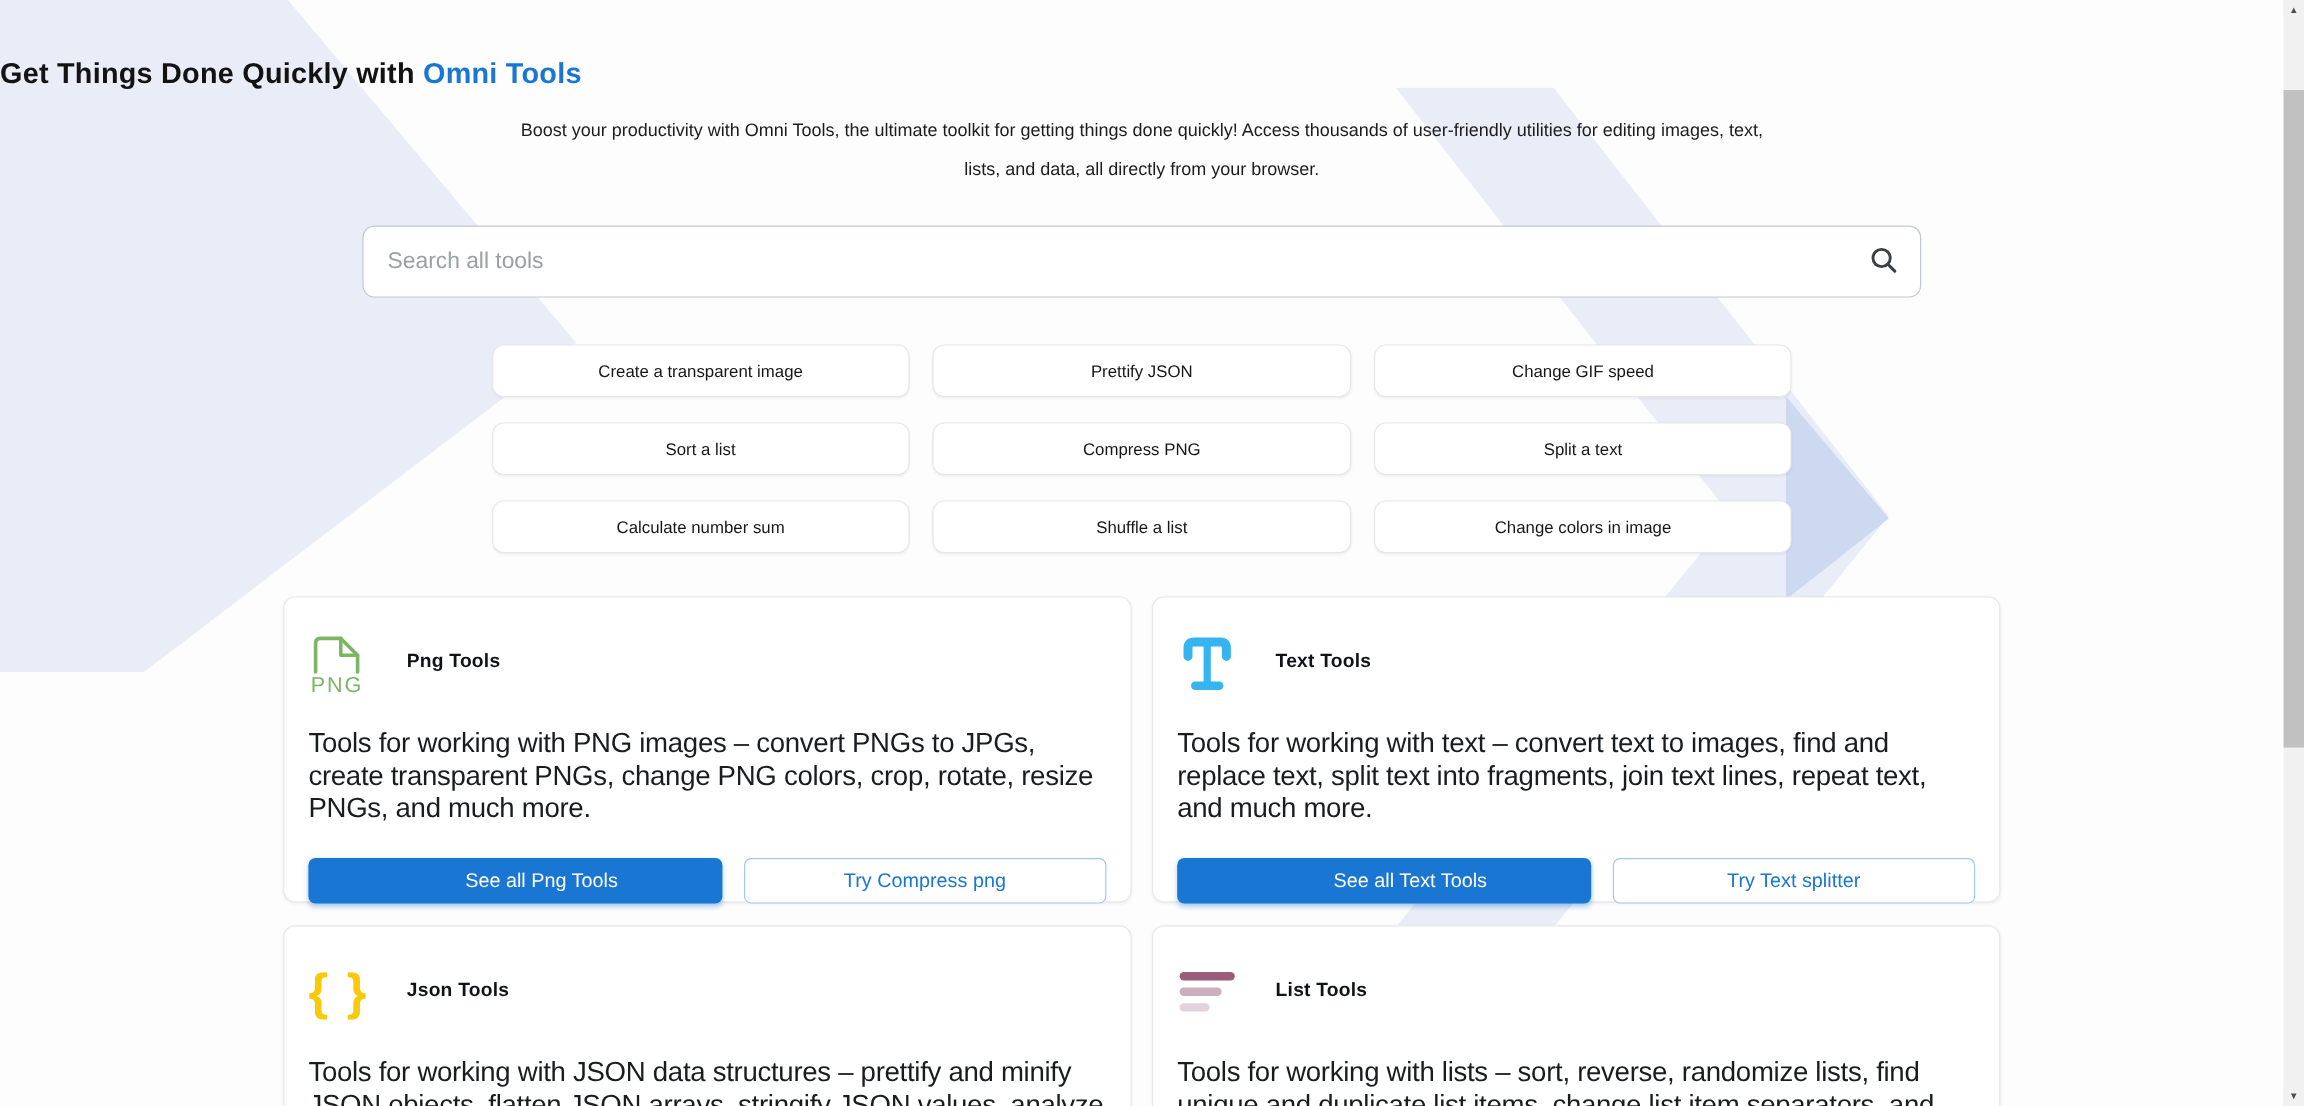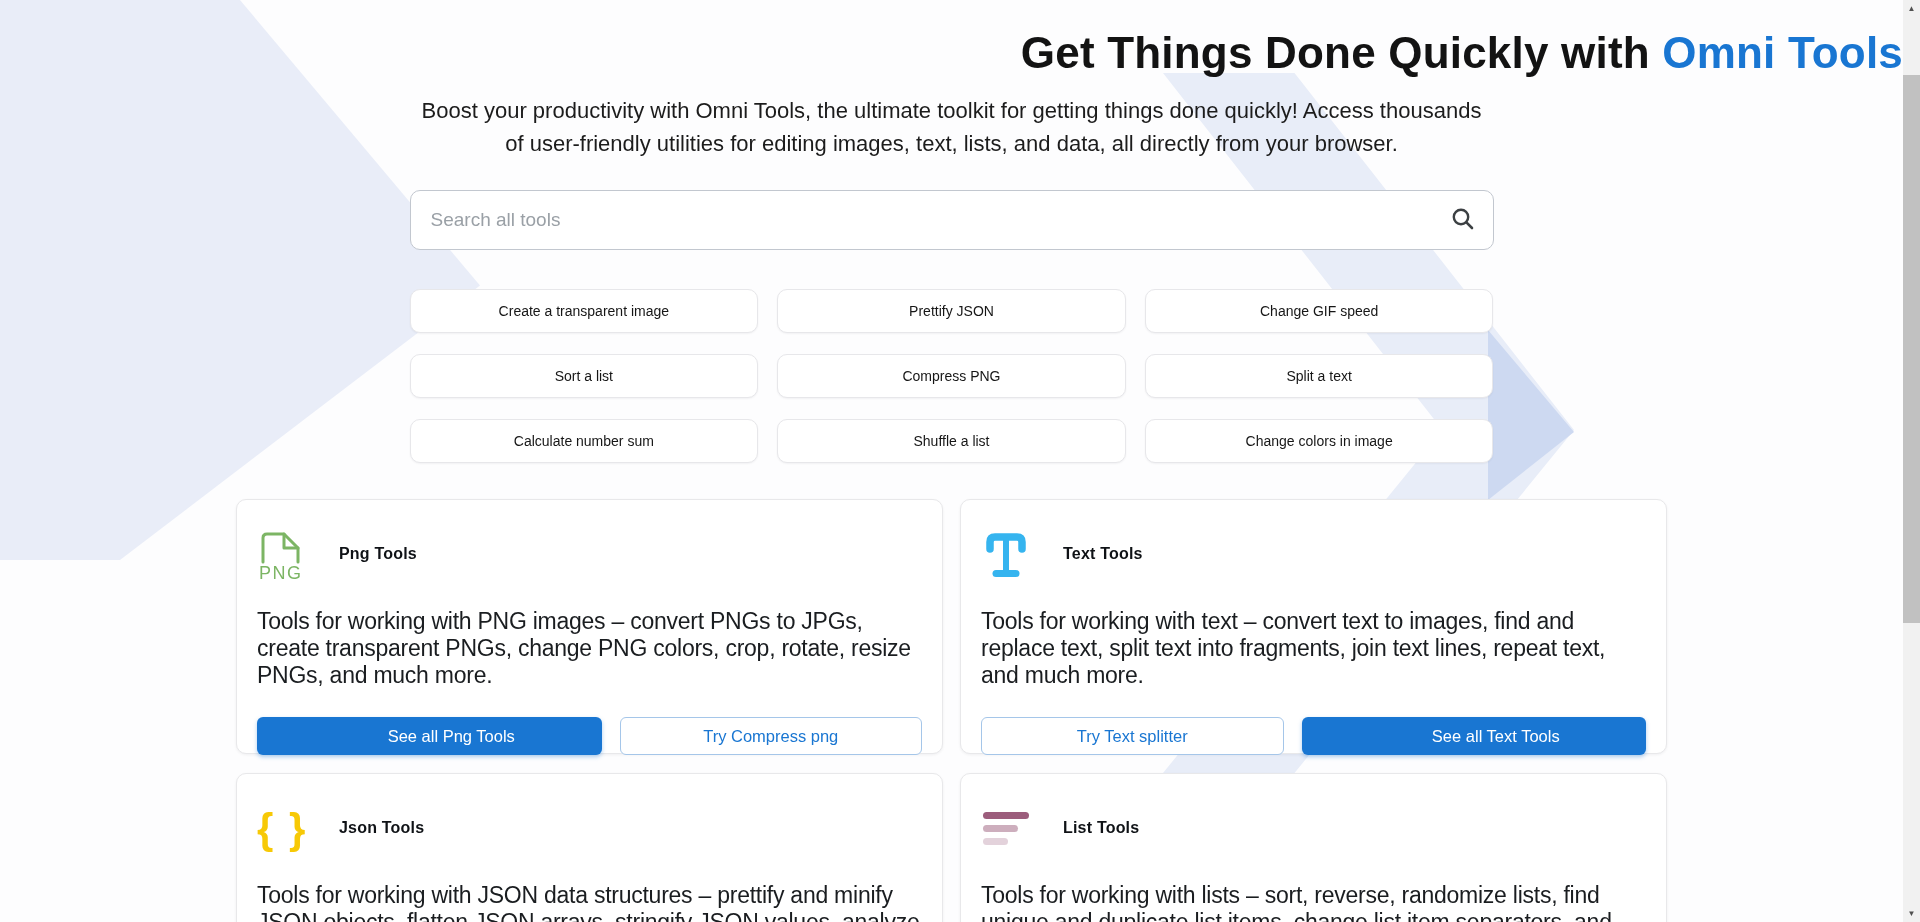--- a/index.html
+++ b/index.html
@@ -36,29 +36,29 @@
     width:17px; height:17px; display:flex; align-items:center; justify-content:center;
     color:#505050; font-size:8px; background:#f1f1f1; border:none; cursor:default;
   }
   .scroll-btn.down { position:absolute; bottom:0; }
   .scroll-thumb {
     position:absolute; top:75px; left:0; width:17px; height:548px; background:#c1c1c1;
   }
   
   .content { position:relative; z-index:1; width:1903px; }
   h1.hero-title {
-    margin:28px auto 0; text-align:right;
-    font-size:44px; font-weight:600; color:#131313; letter-spacing:0.2px;
+    margin:48px auto 0; text-align:left;
+    font-size:24px; font-weight:600; color:#131313; letter-spacing:0.2px;
   }
   h1.hero-title .brand { color:#1976d2; cursor:pointer; }
   .hero-subtitle {
     width:1060px; margin:16px auto 0; text-align:center;
-    font-size:22px; line-height:33px; color:#1c1c1c; font-weight:400;
-  }
-  .search-wrap { position:relative; width:1084px; margin:30px auto 0;text-decoration:underline; }
+    font-size:15px; line-height:33px; color:#1c1c1c; font-weight:400;
+  }
+  .search-wrap { position:relative; width:1299px; margin:30px auto 0;text-decoration:underline; }
   .search-input {
     width:100%; height:60px; background:#fff;
     border:1px solid #c2c7cf; border-radius:10px;
     padding:0 64px 0 20px; font-size:19px; color:#222;
     font-family:"Liberation Sans", sans-serif; outline:none;
   }
   .search-input::placeholder { color:#9aa0a6; }
   .search-icon-btn {
     position:absolute; right:16px; top:15px; width:30px; height:30px;
     background:transparent; border:none; cursor:pointer;
@@ -172,22 +172,22 @@
           <svg width="50" height="52" viewBox="0 0 50 52" fill="none">
             <path d="M9 21 V14 Q9 9 14 9 H36 Q41 9 41 14 V21" stroke="#35b4ef" stroke-width="7.5" fill="none" stroke-linecap="round"></path>
             <path d="M25 12 V42" stroke="#35b4ef" stroke-width="6" stroke-linecap="round"></path>
             <path d="M15 45.5 H35" stroke="#35b4ef" stroke-width="7" stroke-linecap="round"></path>
           </svg>
         </span>
         <div class="card-title">Text Tools</div>
       </div>
       <div class="card-desc">Tools for working with text – convert text to images, find and replace text, split text into fragments, join text lines, repeat text, and much more.</div>
       <div class="card-actions">
+        <button class="btn btn-primary">See all Text Tools</button>
         <button class="btn btn-secondary">Try Text splitter</button>
-        <button class="btn btn-primary">See all Text Tools</button>
       </div>
     </div>
 
     <div class="card">
       <div class="card-header">
         <span class="card-icon">
           <svg width="54" height="52" viewBox="0 0 54 52">
             <text x="0" y="41" font-size="42" font-weight="600" fill="#f7c906" font-family="Liberation Sans, sans-serif">{</text>
             <text x="32" y="41" font-size="42" font-weight="600" fill="#f7c906" font-family="Liberation Sans, sans-serif">}</text>
           </svg>

